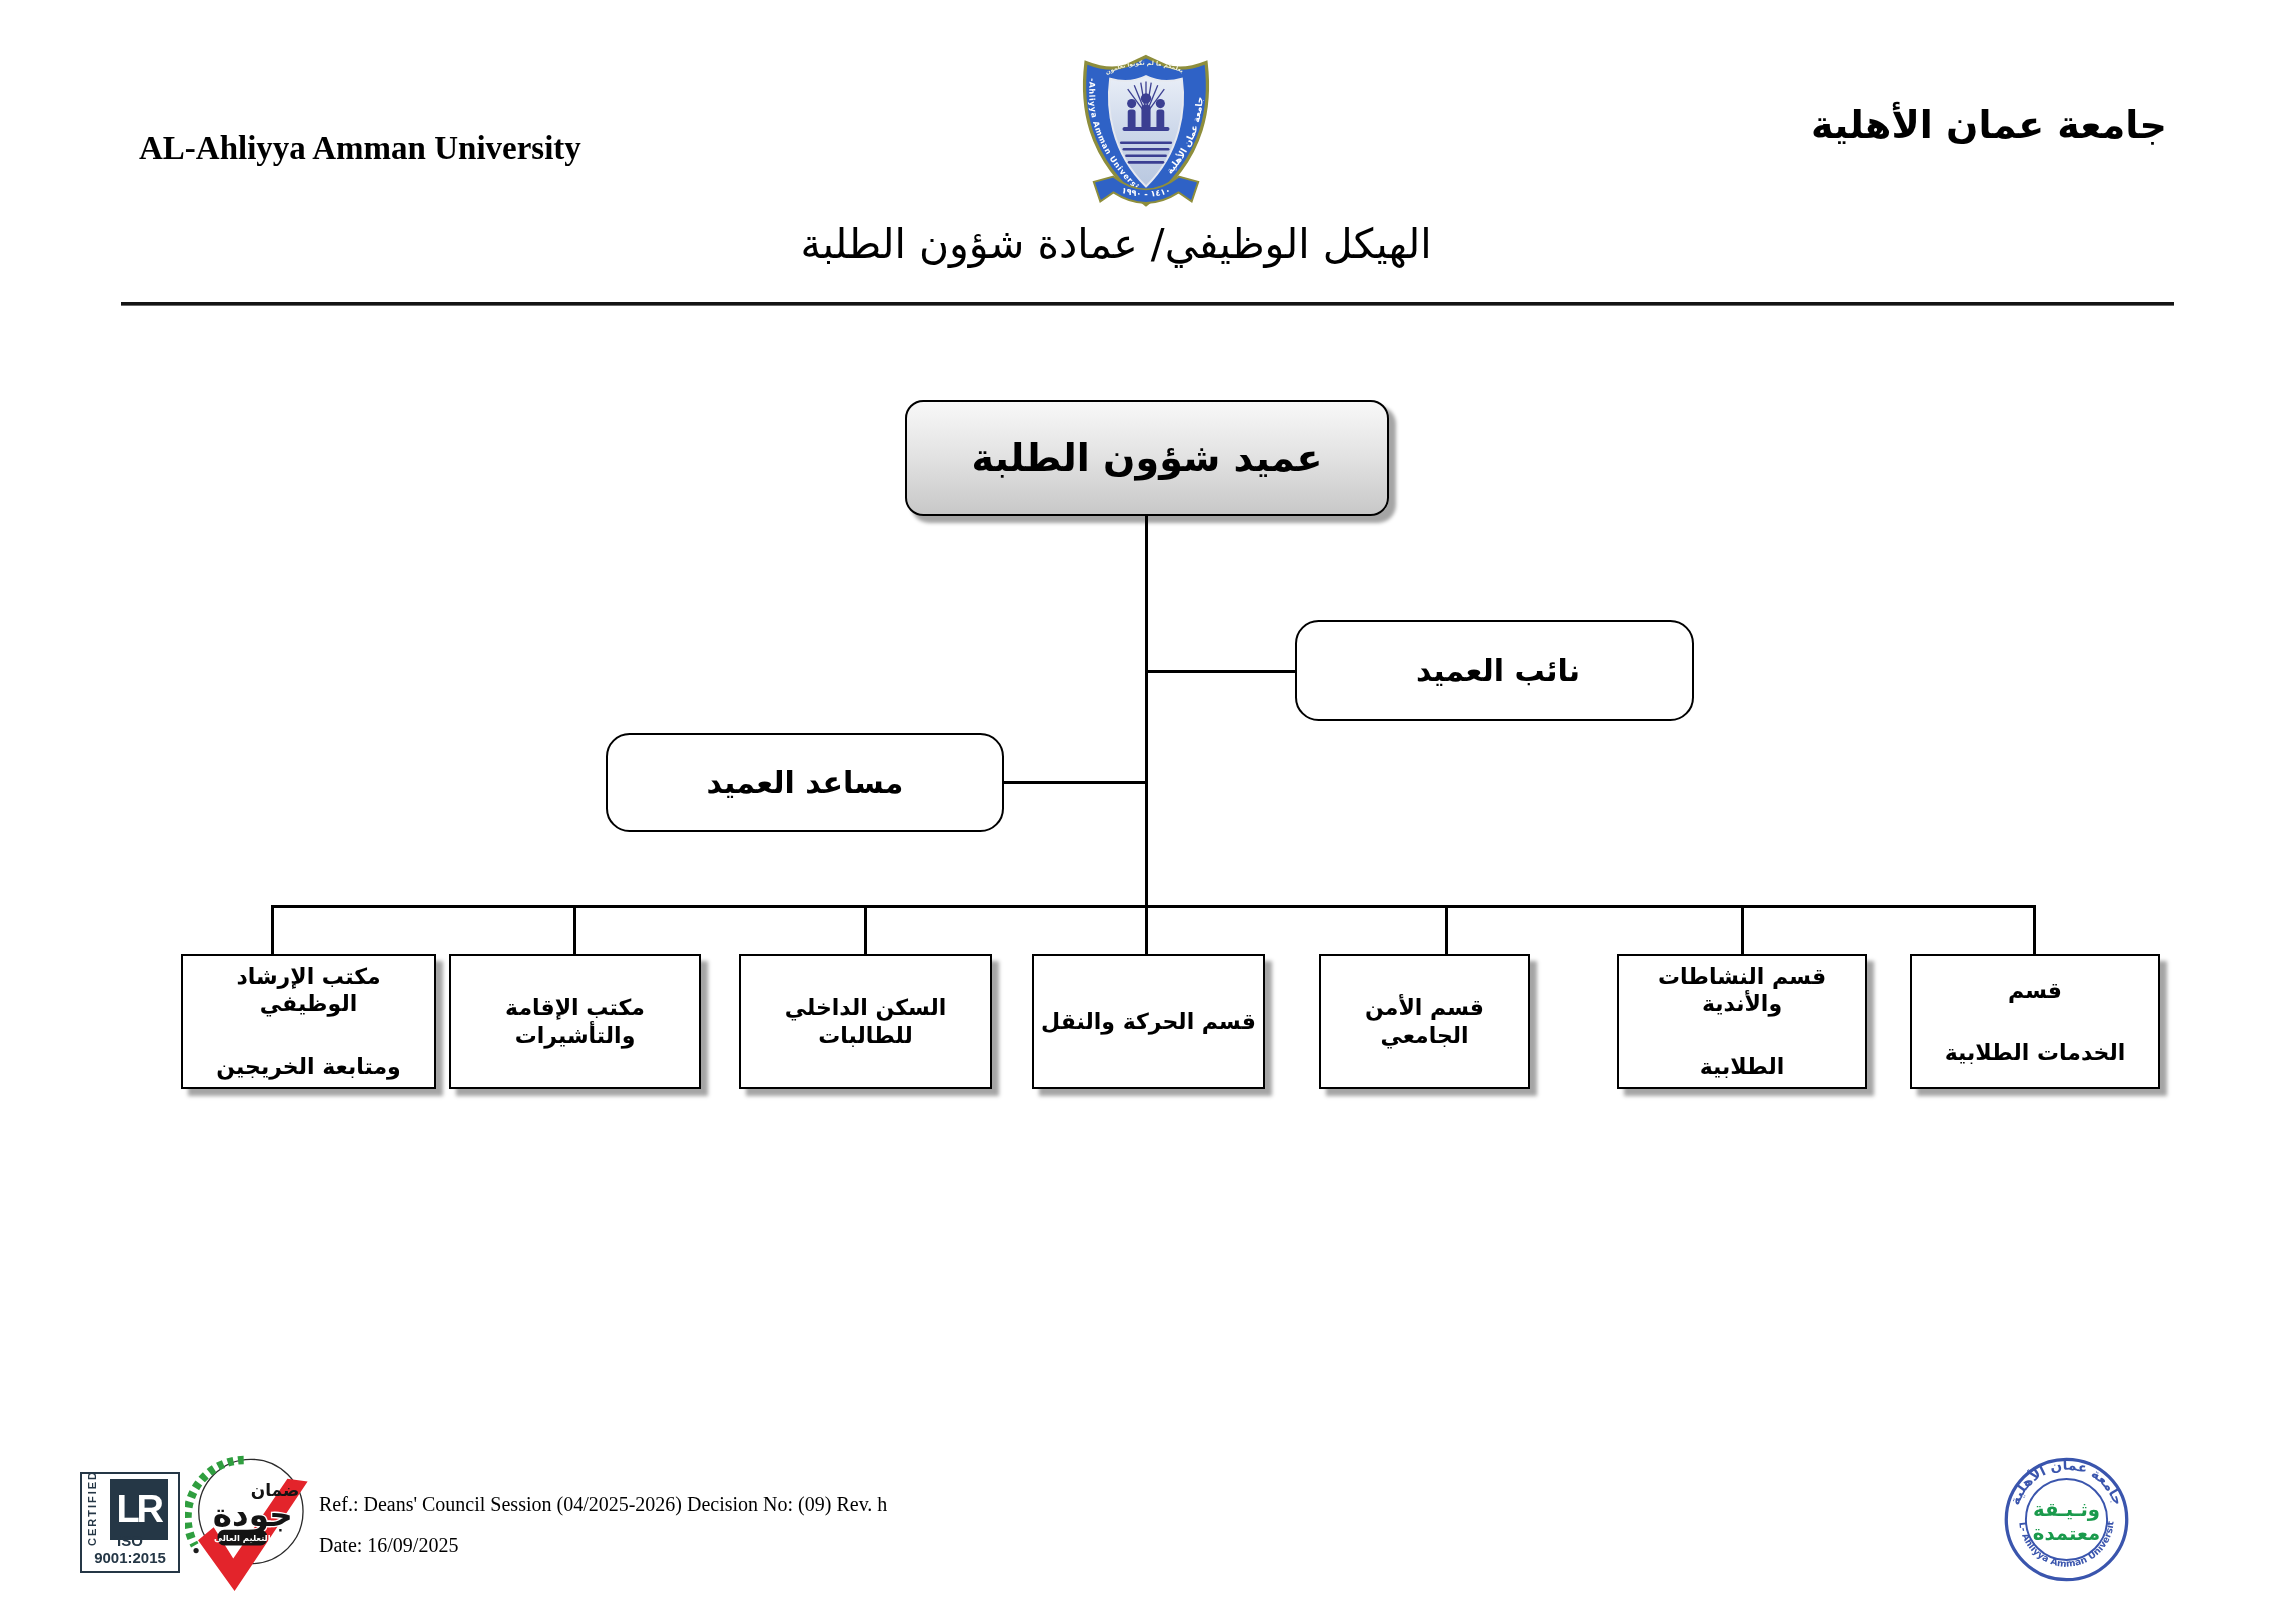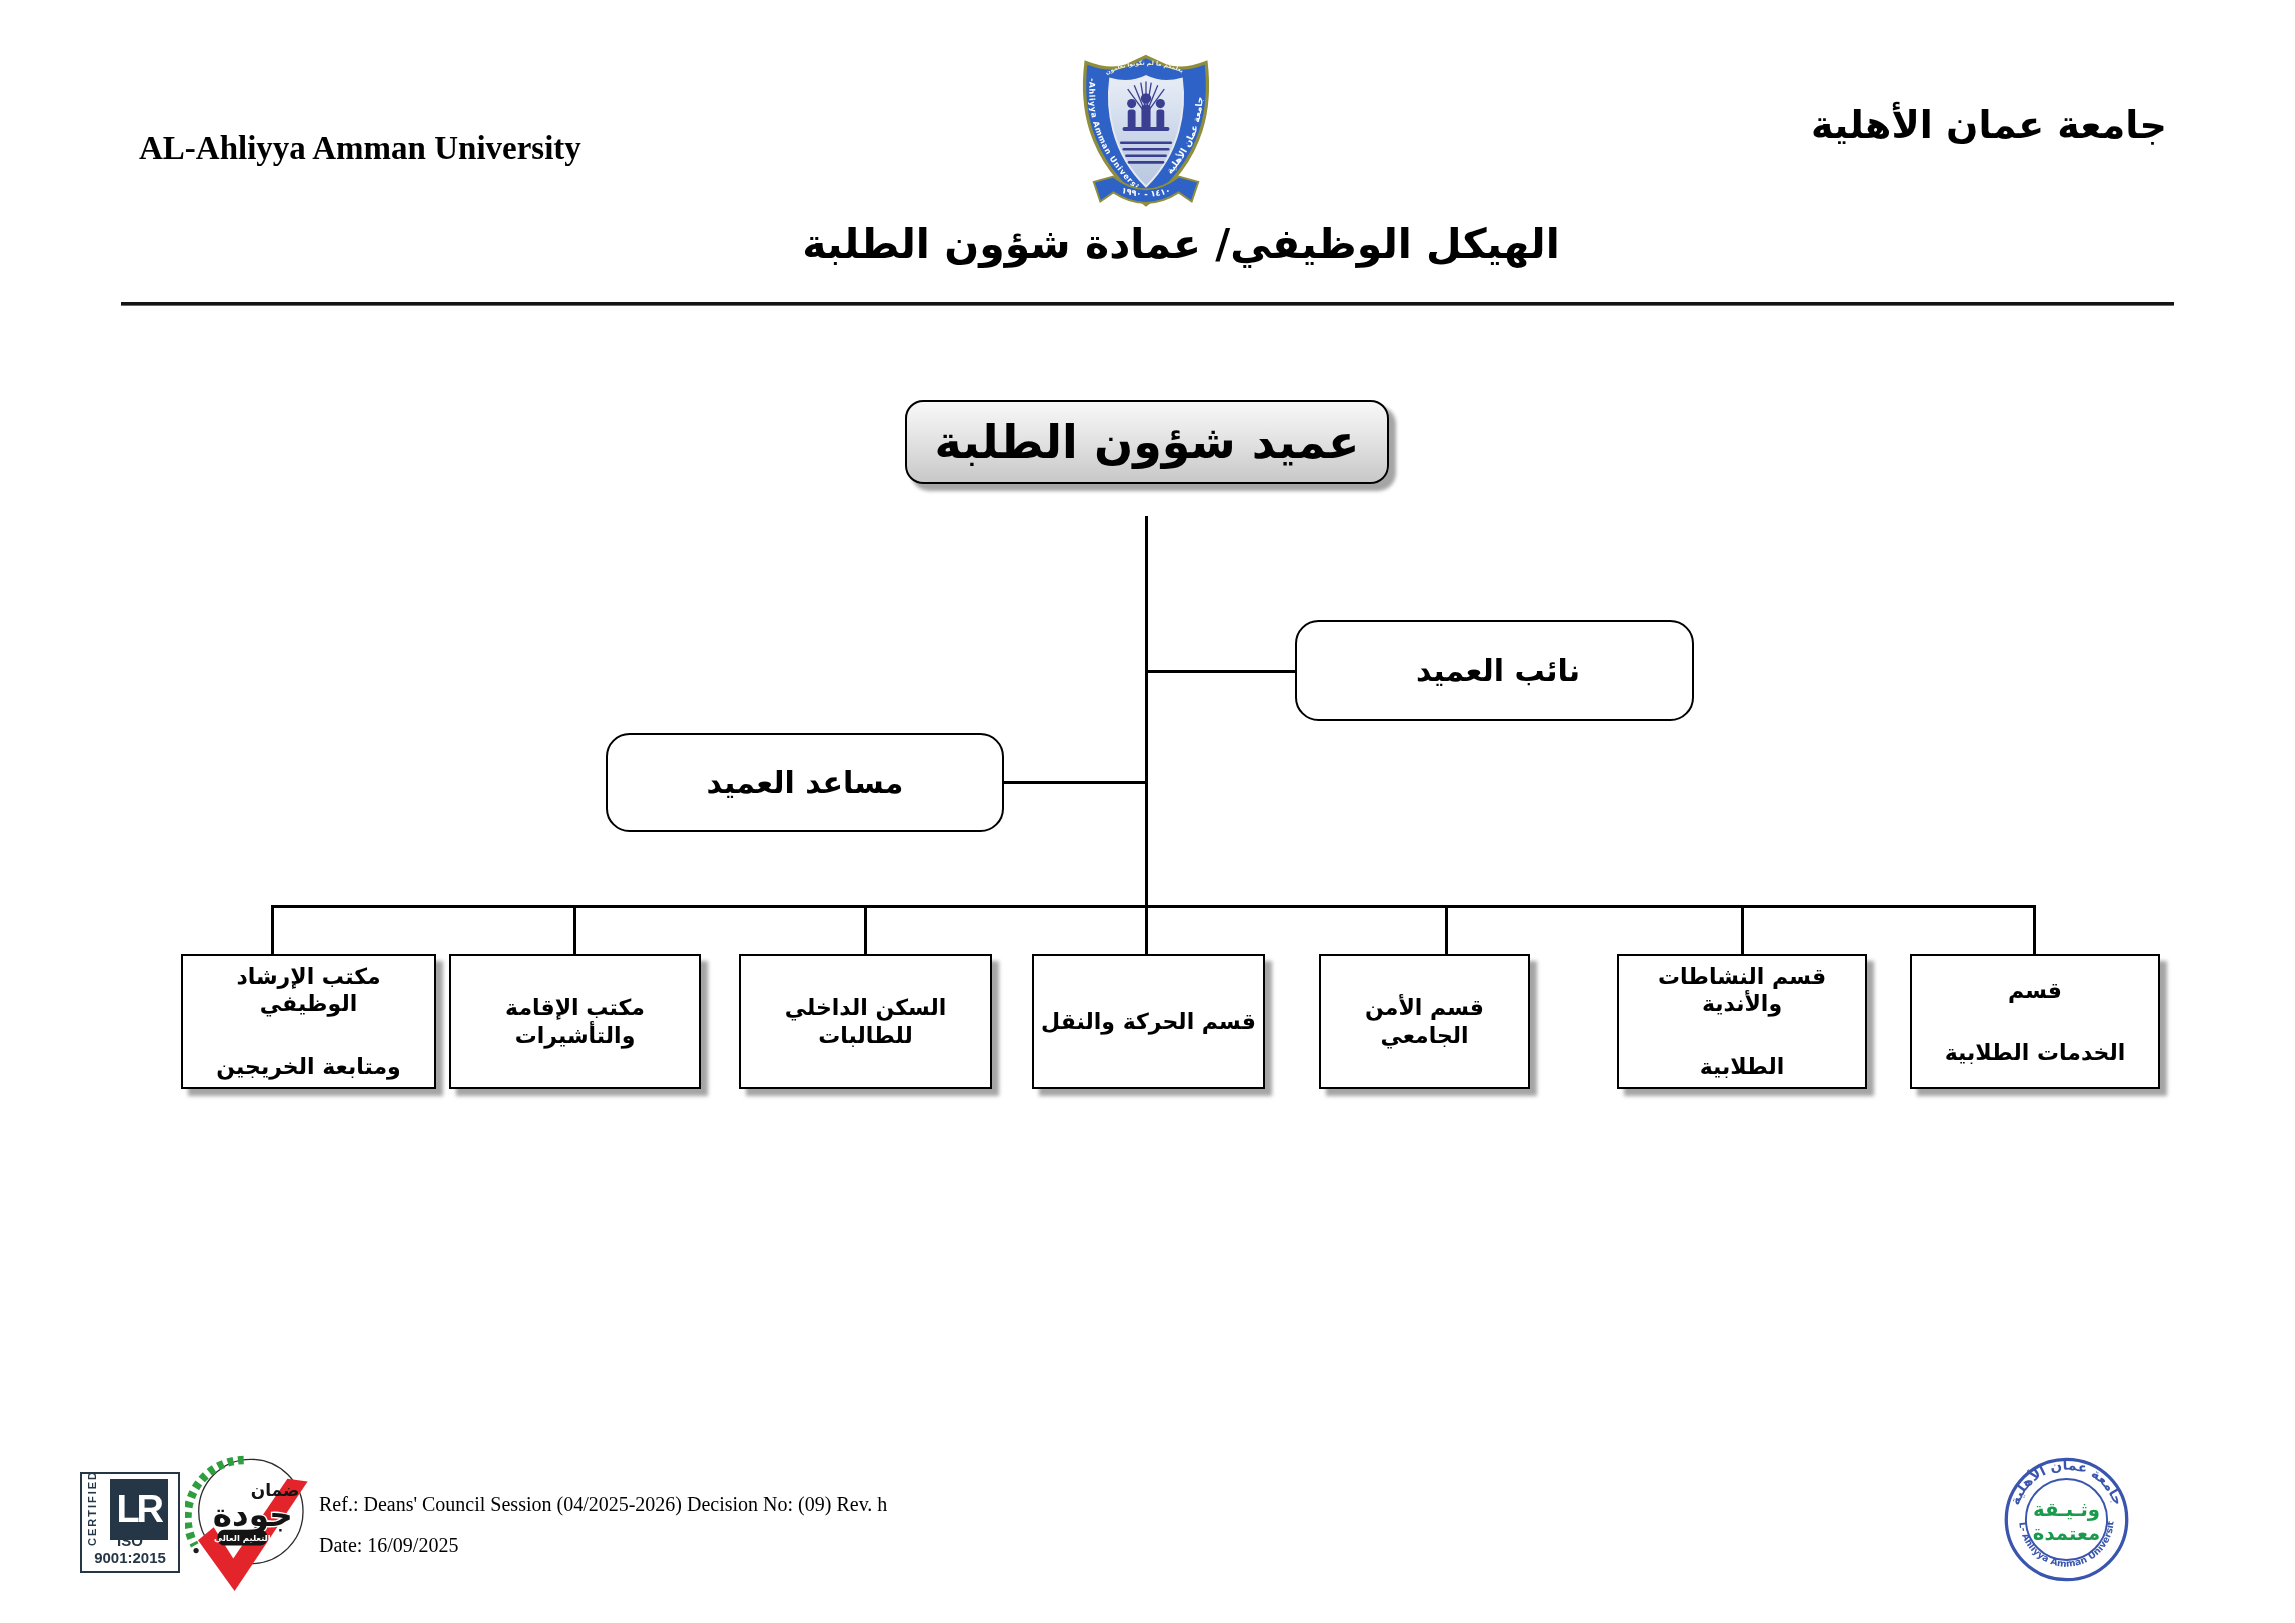--- a/index.html
+++ b/index.html
@@ -5,33 +5,33 @@
   html,body{margin:0;padding:0;background:#888;}
   .page{
     position:relative;width:2295px;height:1623px;background:#ffffff;
     font-family:"DejaVu Sans",sans-serif;color:#000;overflow:hidden;
   }
   .abs{position:absolute;}
 
   
   .en-title{left:139px;top:130px;font-family:"Liberation Serif",serif;font-weight:bold;font-size:33px;white-space:nowrap;}
   .ar-title{right:128px;top:103px;font-weight:bold;font-size:38px;direction:rtl;white-space:nowrap;}
-  .doc-title{left:1181px;top:220px;transform:translateX(-50%);font-weight:bold;font-size:41px;direction:rtl;white-space:nowrap;}
+  .doc-title{left:1116px;top:220px;transform:translateX(-50%);font-weight:normal;font-size:41px;direction:rtl;white-space:nowrap;}
   .rule{left:121px;top:302px;width:2053px;height:2.6px;background:#141414;border-bottom:0.7px solid #6a6a6a;}
 
   
   .obox{
     position:absolute;border:2.6px solid #000;background:#fff;box-sizing:border-box;
     display:flex;align-items:center;justify-content:center;flex-direction:column;
     font-weight:bold;direction:rtl;text-align:center;
   }
   .dean{
-    left:905px;top:400px;width:484px;height:84px;border-radius:18.3px;
+    left:905px;top:400px;width:484px;height:116px;border-radius:18.3px;
     background:linear-gradient(180deg,#f8f8f8 0%,#e4e4e4 45%,#c8c8c8 100%);
-    box-shadow:6.5px 6.5px 3.9px #a5a5a5;font-size:46px;
+    box-shadow:6.5px 6.5px 3.9px #a5a5a5;font-size:38px;
   }
   .mid{border-radius:23.6px;font-size:30px;}
   .deputy{left:1295px;top:620px;width:399px;height:101px;padding-left:7px;}
   .assistant{left:606px;top:733px;width:398px;height:99px;}
   .dept{
     top:954px;height:135px;font-size:22px;box-shadow:6.5px 6.5px 3.9px #a5a5a5;
     gap:35px;padding:3.9px 5.2px;line-height:1.25;
   }
   .d1{left:145px;width:255px;margin-left:36px;}
   .d2{left:449px;width:252px;}

